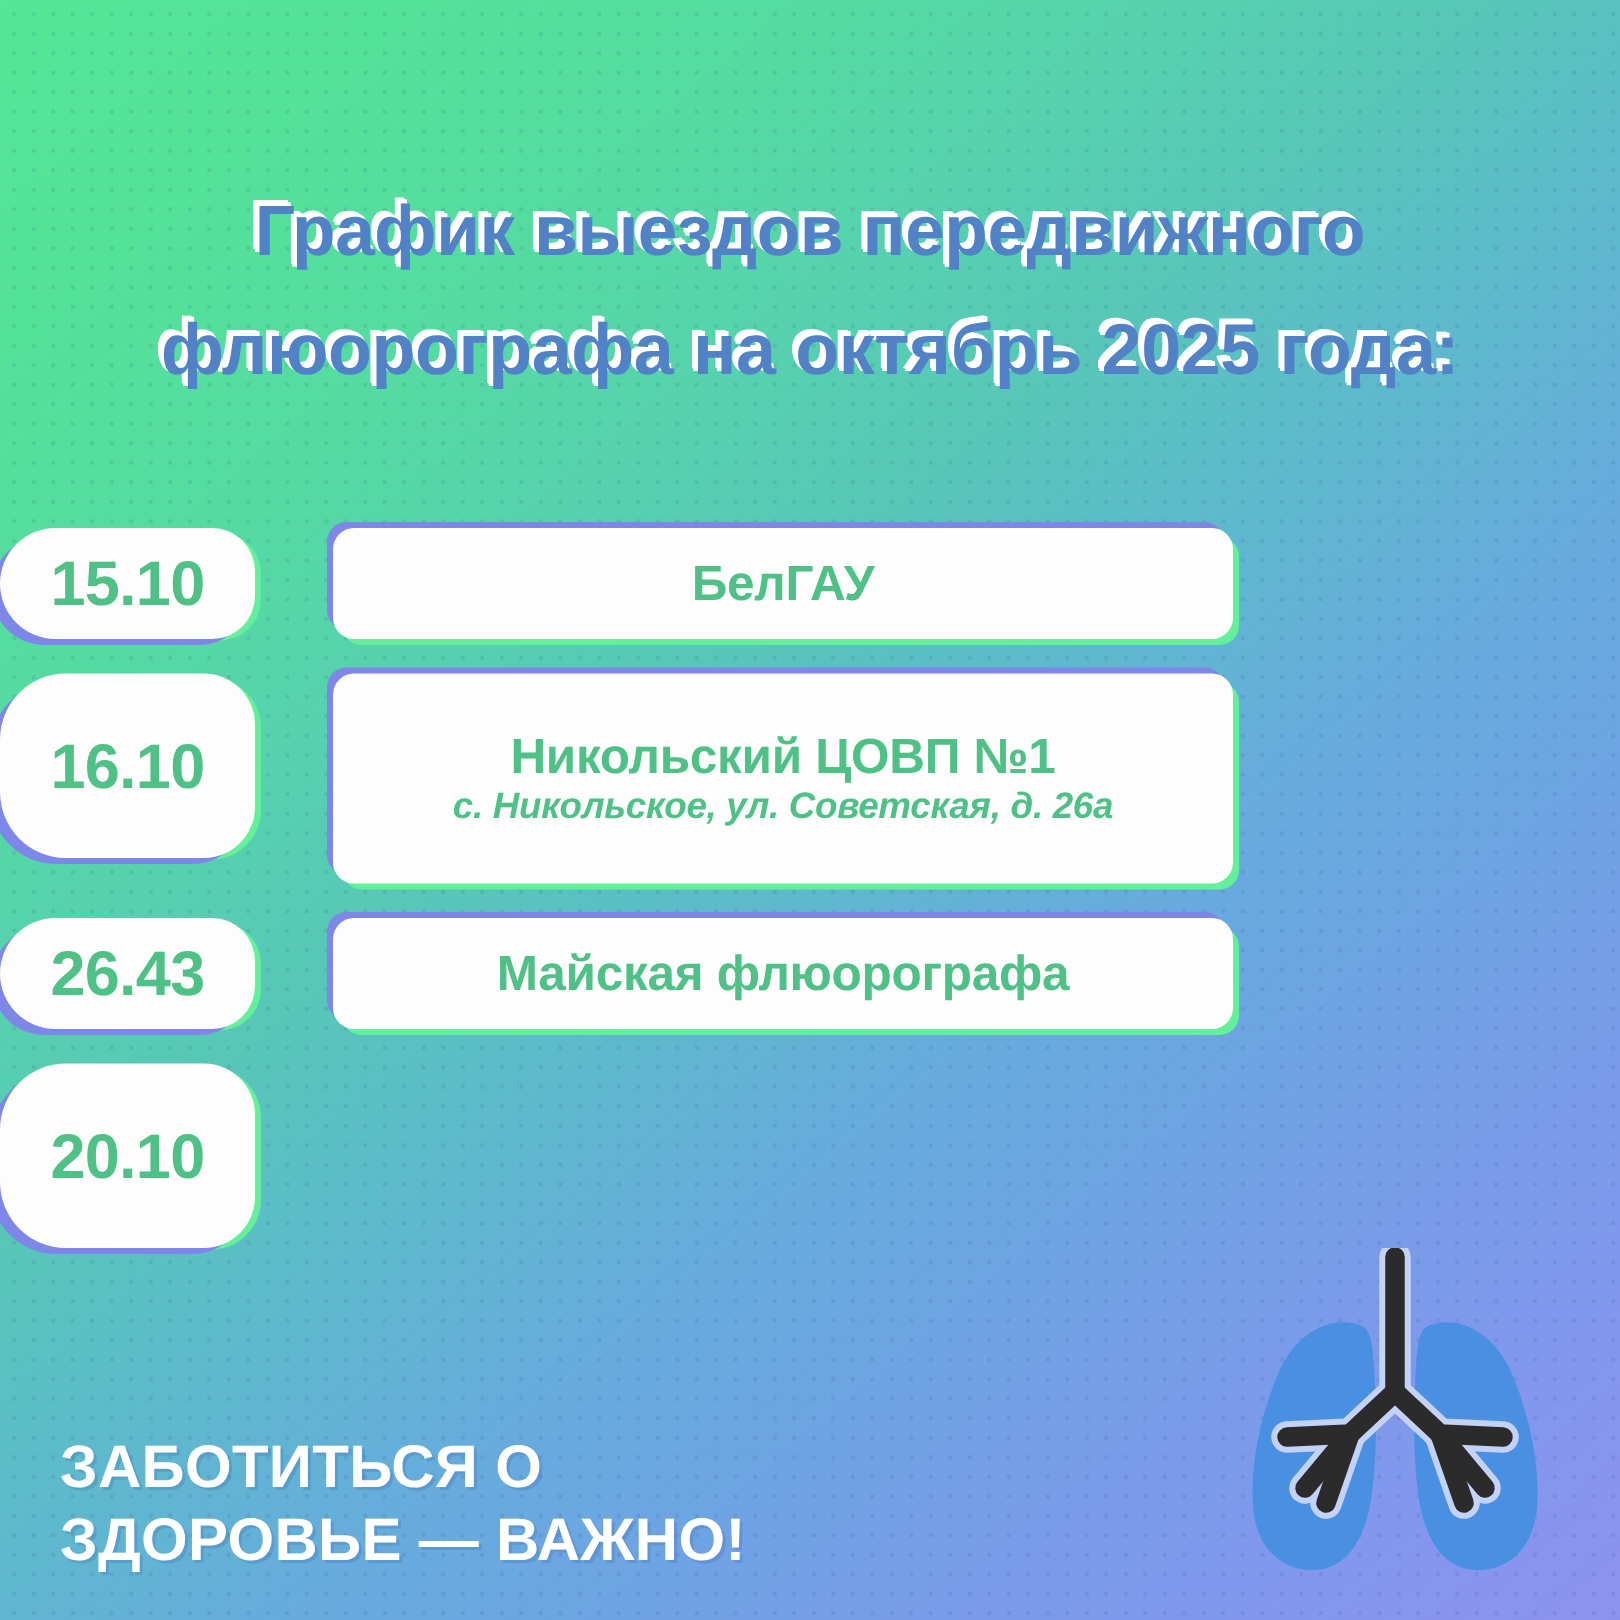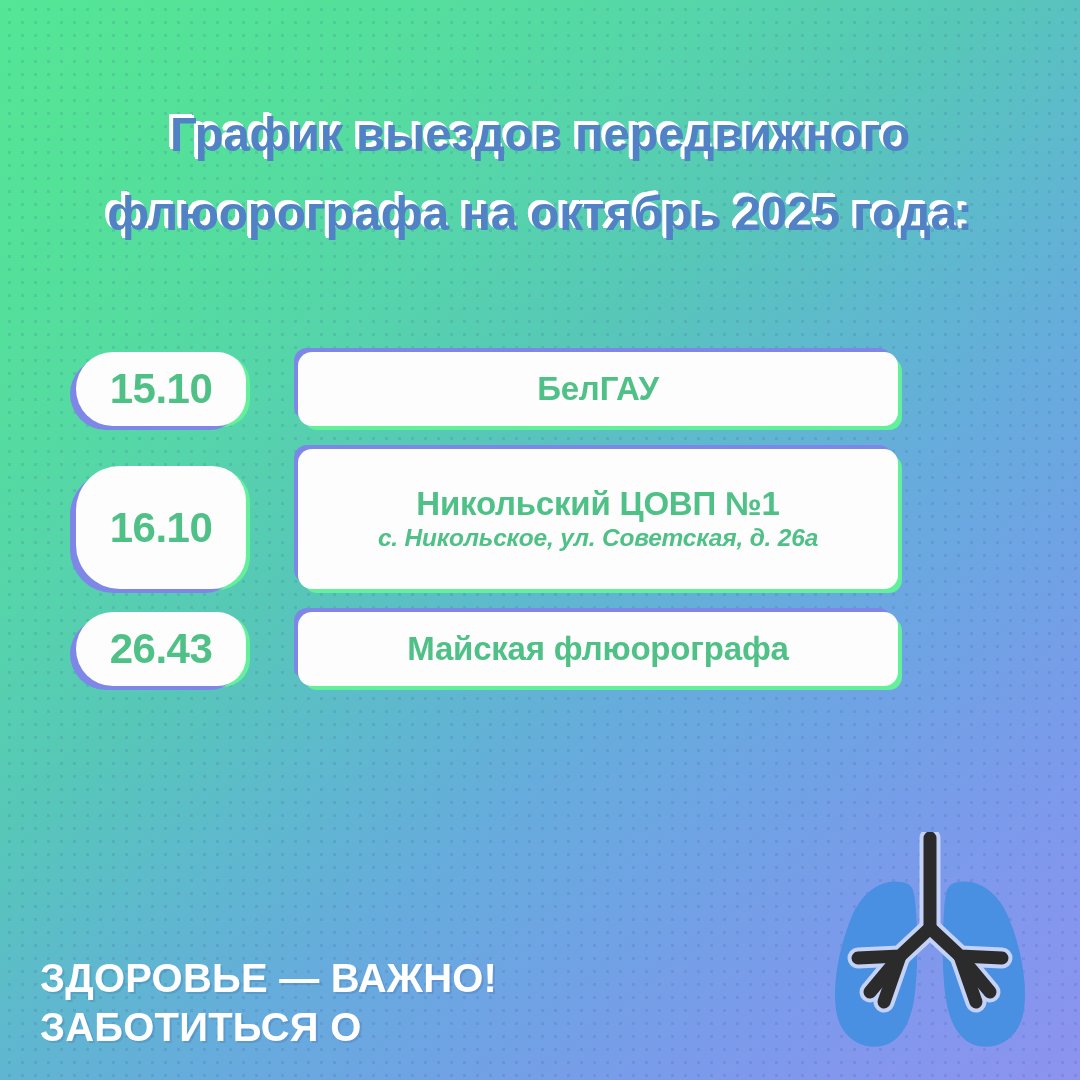--- a/index.html
+++ b/index.html
@@ -41,21 +41,21 @@
     background-image: radial-gradient(rgba(40,70,130,0.13) 1.45px, transparent 1.6px);
     background-size: 13px 13px;
     background-position: 3px 3px;
     pointer-events: none;
     z-index: 2;
   }
 
   
   #title {
     position: absolute;
-    top: 104px;
+    top: 124px;
     left: 0;
     width: 1080px;
     text-align: center;
     z-index: 5;
     padding: 0 8px;
     box-sizing: border-box;
   }
   #title .line {
     display: block;
     font-size: 47.5px;
@@ -76,23 +76,22 @@
   #schedule {
     position: absolute;
     top: 352px;
     left: 0;
     width: 1080px;
     z-index: 5;
   }
   .row {
     position: relative;
     display: flex;
-    align-items: flex-end;
+    align-items: flex-start;
     margin-bottom: 23px;
-    padding-left: 76px;
   }
 
   
   .date-badge {
     position: relative;
     flex: 0 0 auto;
     width: 170px;
     box-sizing: border-box;
     background: #FDFDFD;
     border-radius: 44px 34px 34px 44px;
@@ -210,20 +209,21 @@
     </div>
 
     <div class="row">
       <div class="date-badge h1">26.43</div>
       <div class="place-card h1">
         <div class="place-name">Майская флюорографа</div>
       </div>
     </div>
 
     <div class="row">
+      <div class="date-badge h2">20.10</div>
     </div>
 
   </div>
 
   <svg id="lungs" viewBox="0 0 268 240">
 
     <path d="M112 52
              C 92 44, 68 56, 56 84
              C 44 112, 36 150, 40 178
              C 44 206, 66 218, 86 214
@@ -254,17 +254,17 @@
       <path d="M134 96 L104 124 L62 126"></path>
       <path d="M134 96 L164 124 L206 126"></path>
       <path d="M104 124 L88 170"></path>
       <path d="M104 124 L74 160"></path>
       <path d="M164 124 L180 170"></path>
       <path d="M164 124 L194 160"></path>
     </g>
   </svg>
 
   <div id="slogan">
+    <span class="sline">ЗАБОТИТЬСЯ О</span>
     <span class="sline">ЗДОРОВЬЕ — ВАЖНО!</span>
-    <span class="sline">ЗАБОТИТЬСЯ О</span>
   </div>
 
 </div>
 
 </body></html>

